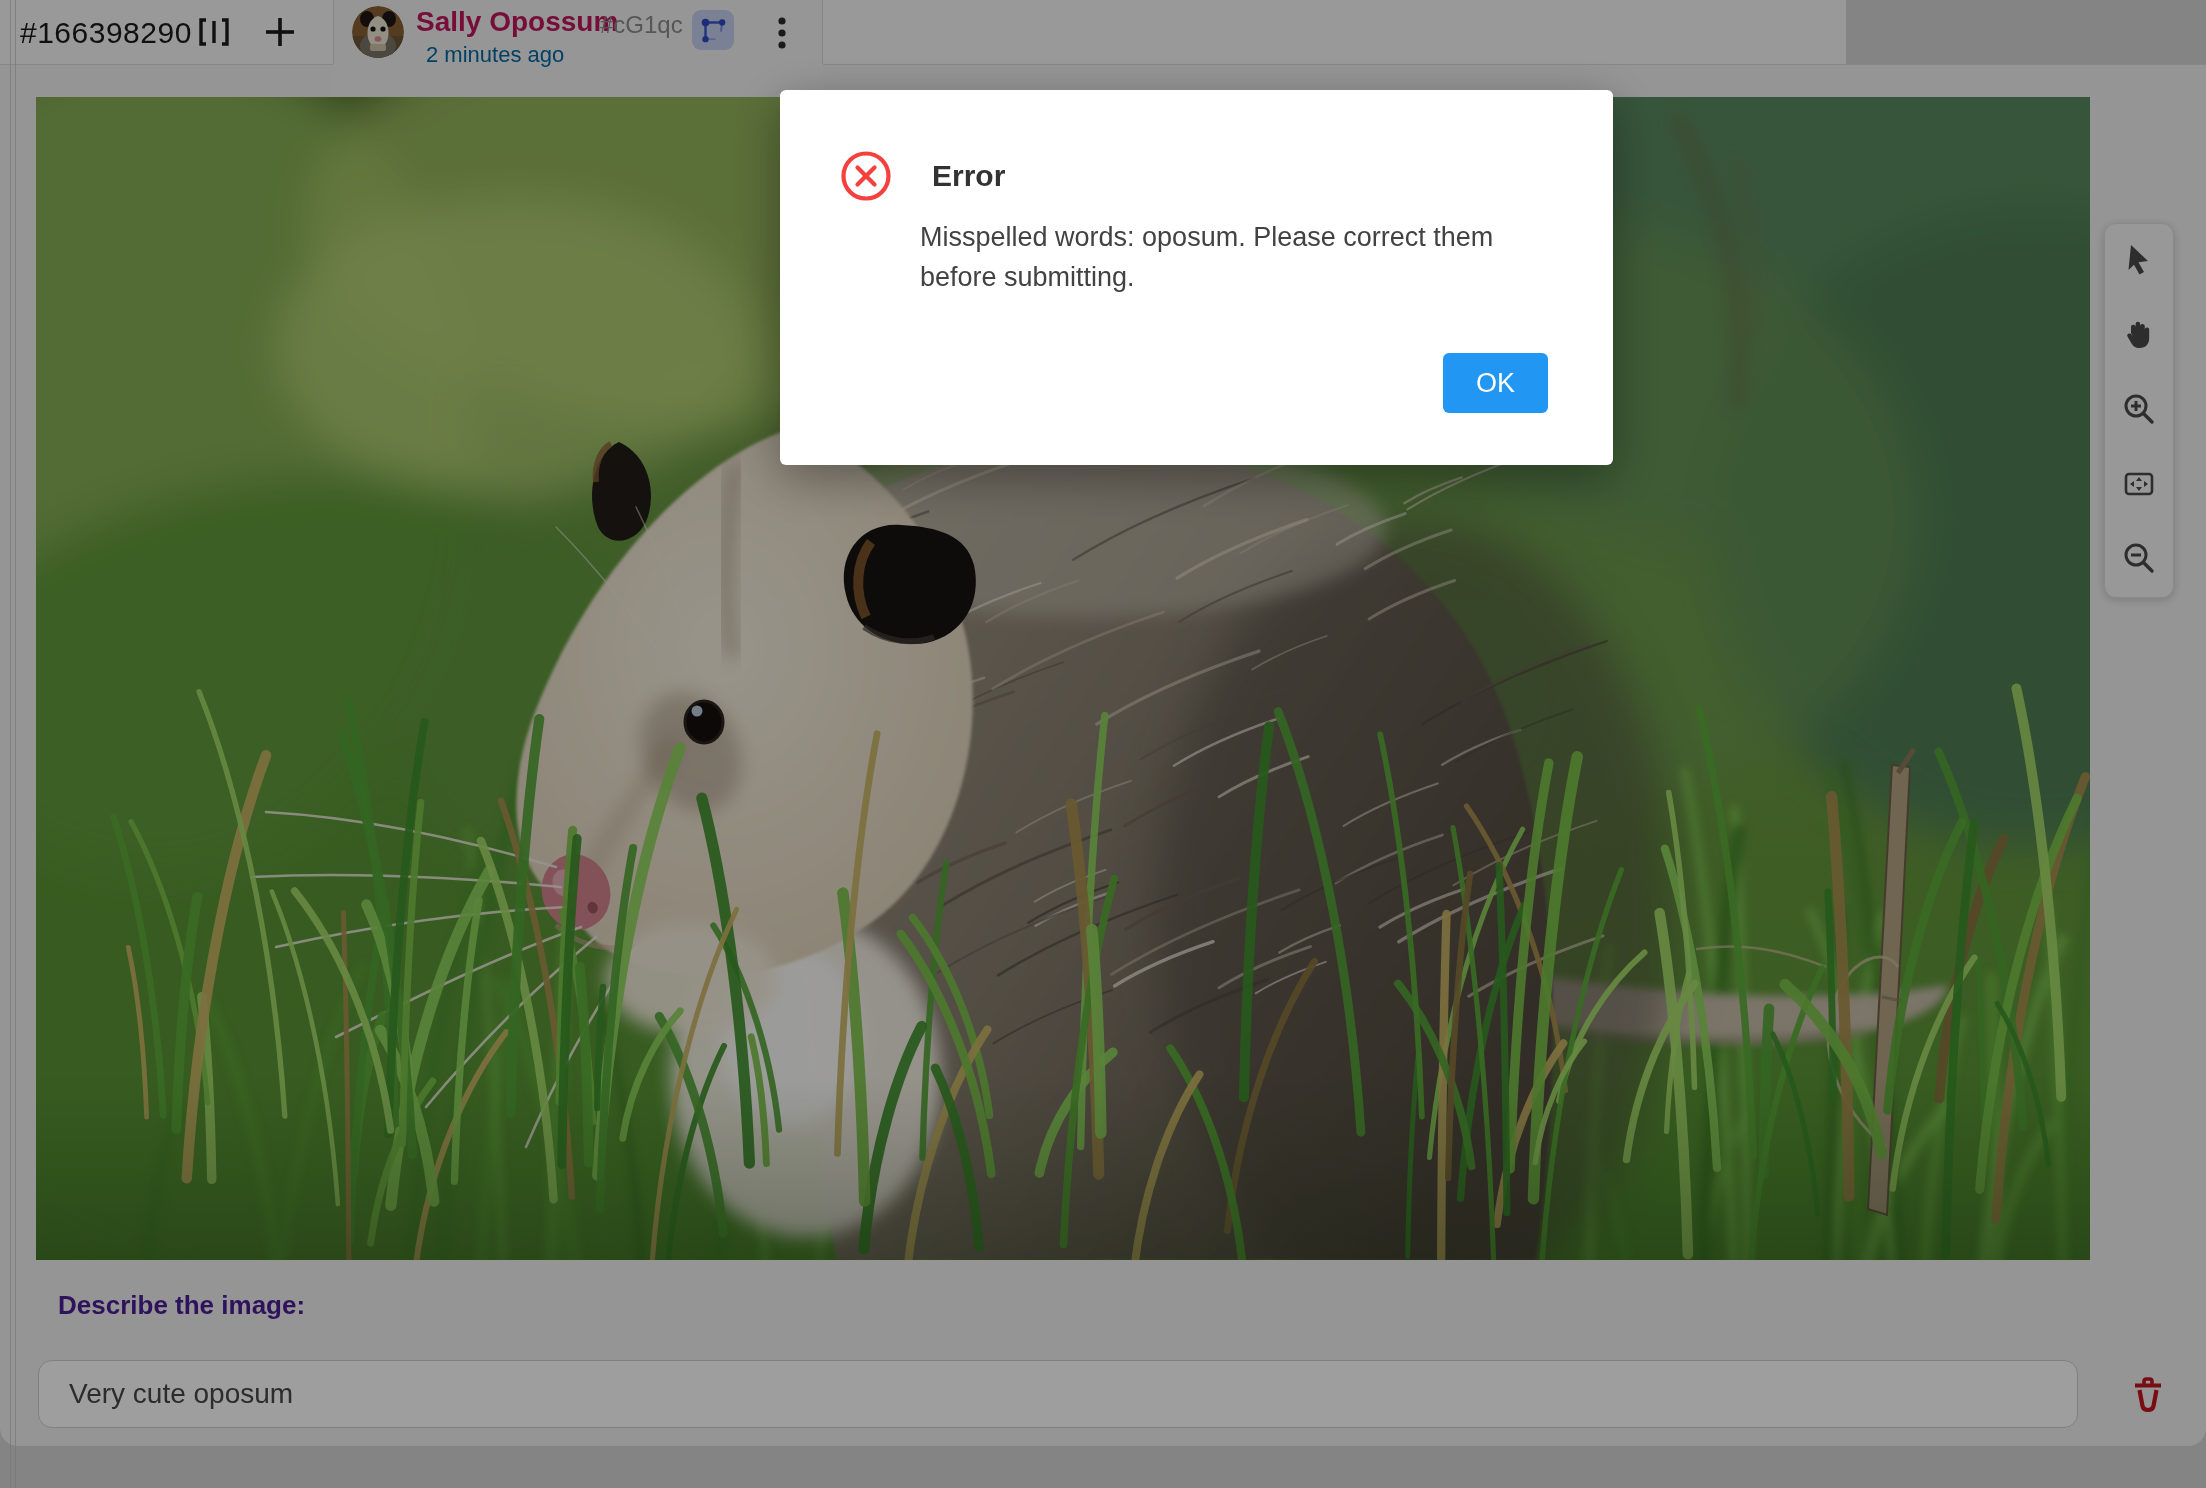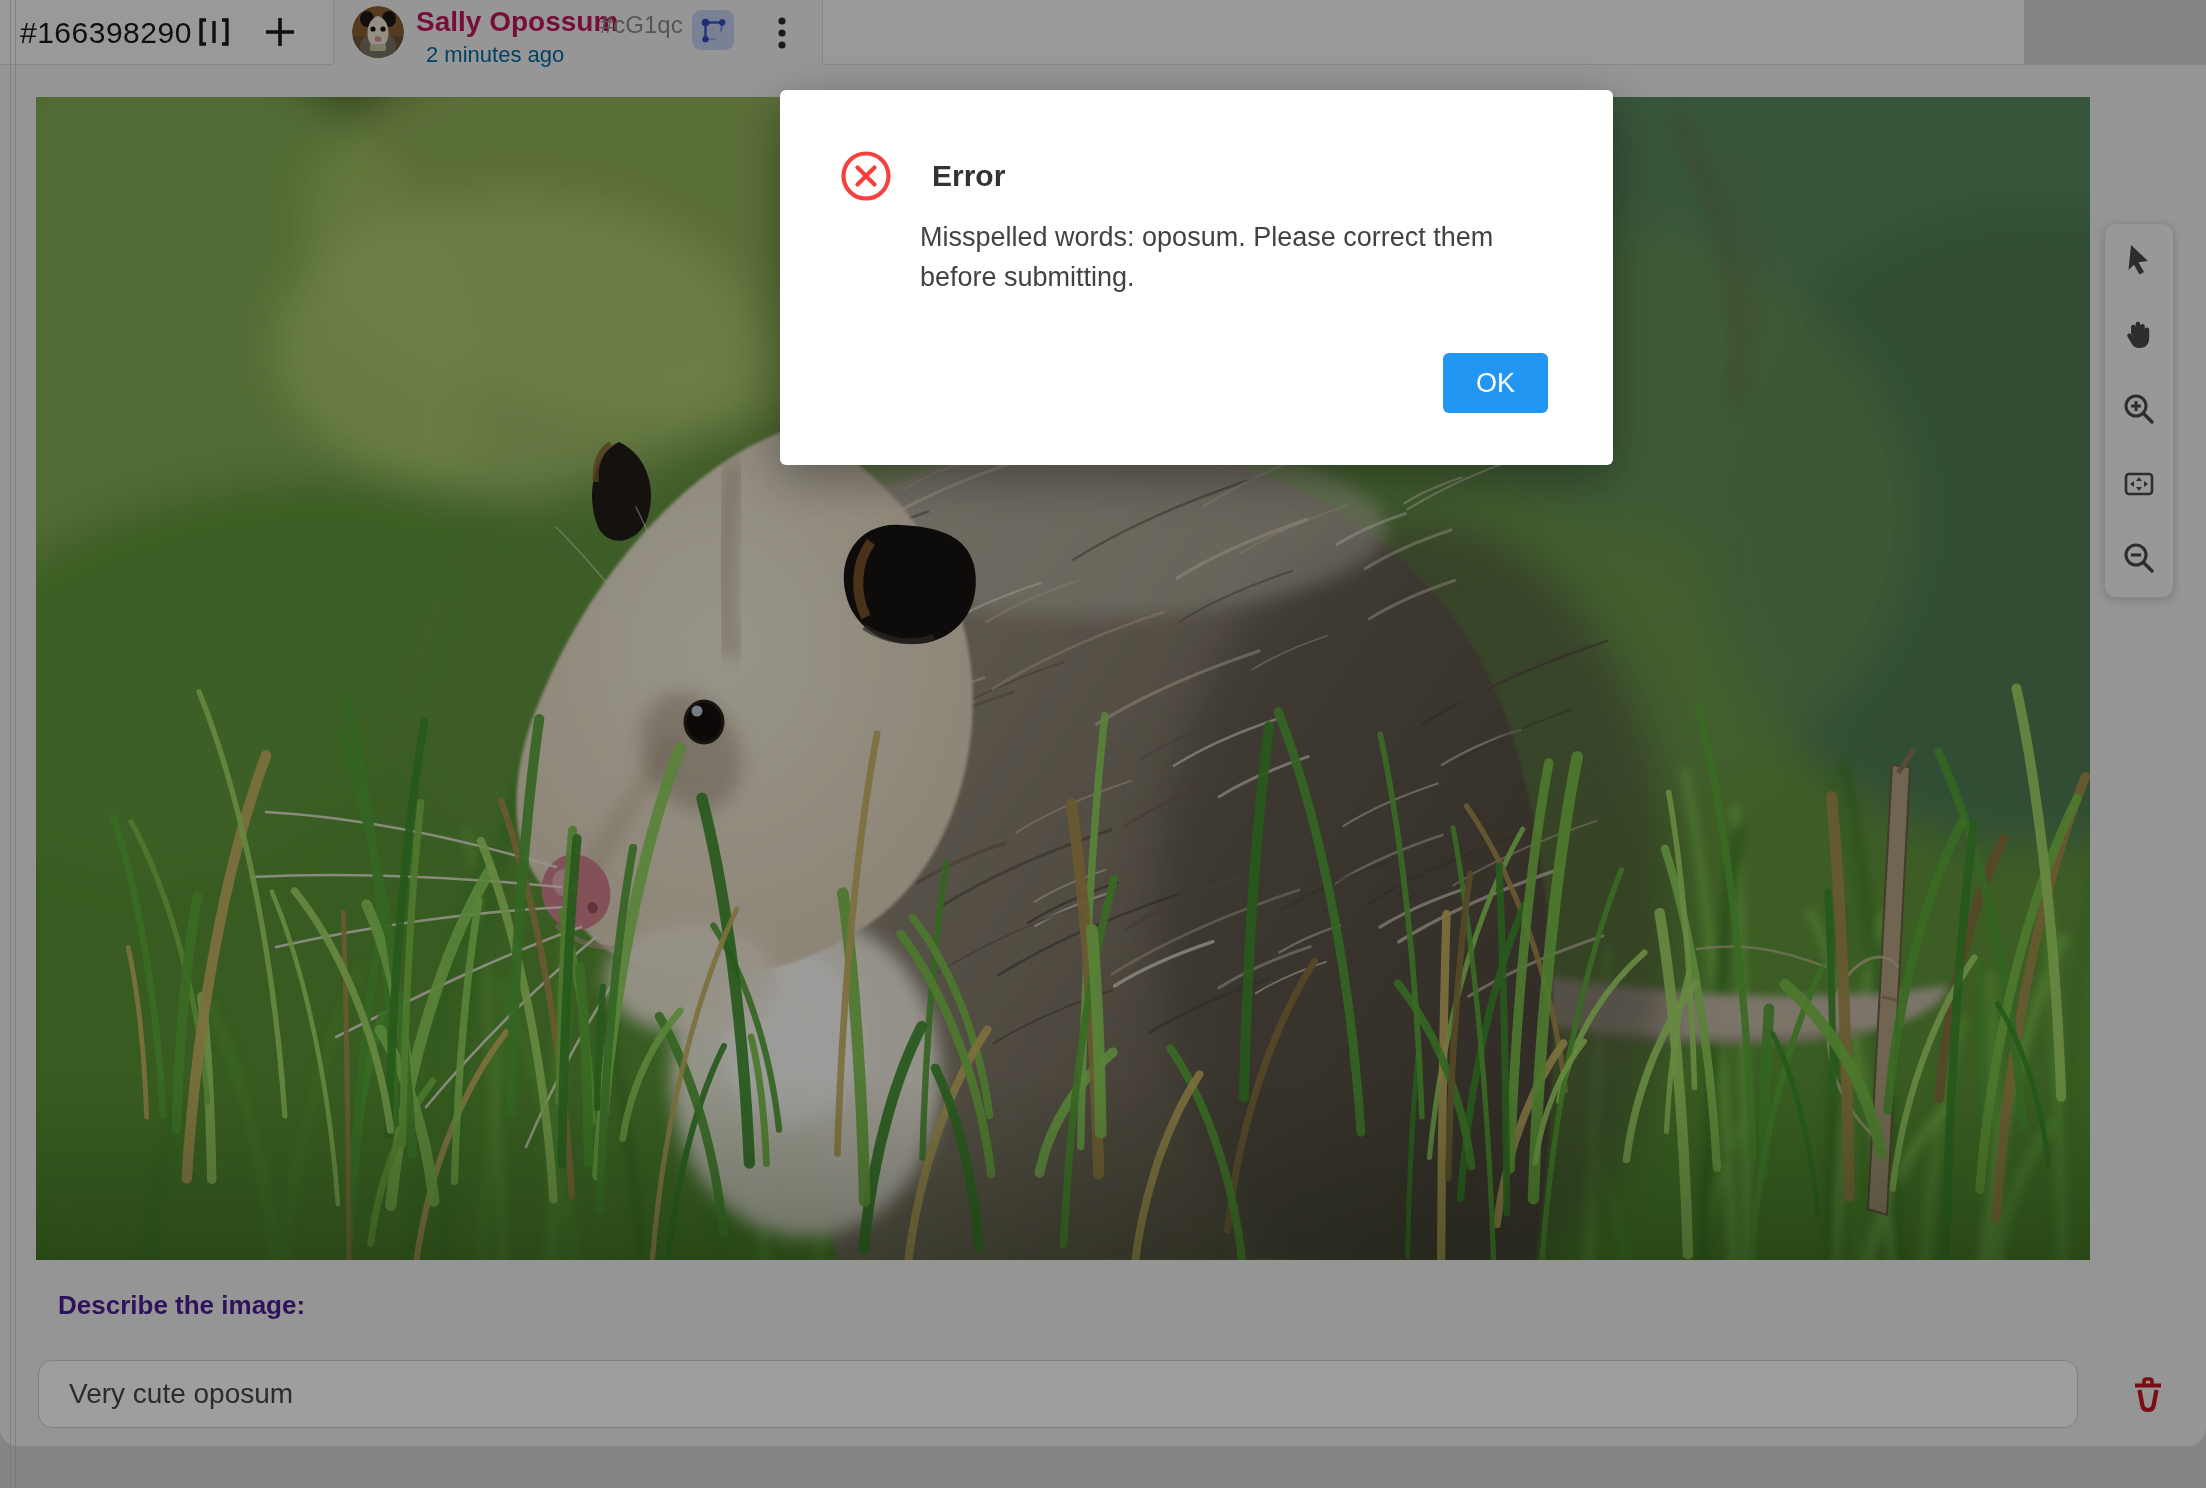--- a/index.html
+++ b/index.html
@@ -3,21 +3,21 @@
 <meta charset="utf-8">
 <style>
   html,body{margin:0;padding:0;}
   body{width:2206px;height:1488px;overflow:hidden;background:#d6d6d6;
        font-family:"Liberation Sans",sans-serif;-webkit-font-smoothing:antialiased;}
   #stage{position:relative;width:2206px;height:1488px;overflow:hidden;}
 
   
   #workspace{position:absolute;left:0;top:65px;width:2206px;height:1381px;
              background:#f0f0f0;border-radius:0 0 18px 18px;}
-  #topbar{position:absolute;left:0;top:0;width:2024px;height:65px;background:#f7f7f7;}
+  #topbar{position:absolute;left:0;top:0;width:1846px;height:65px;background:#f7f7f7;}
   .tb-border{position:absolute;top:64px;height:1px;background:#d9d9d9;}
   .v-border{position:absolute;top:0;width:1px;height:64px;background:#d9d9d9;}
   #task-id{position:absolute;left:20px;top:0;height:65px;line-height:65px;
            font-size:30px;color:#1a1a1a;letter-spacing:.5px;}
   .icon-btn{position:absolute;top:12px;width:44px;height:42px;border:none;background:transparent;
             display:flex;align-items:center;justify-content:center;cursor:pointer;padding:0;}
   #btn-columns{left:192px;} #btn-add{left:258px;}
 
   #tab{position:absolute;left:333px;top:0;width:490px;height:96px;background:#f2f2f2;cursor:pointer;}
   #avatar{position:absolute;left:19px;top:6px;width:52px;height:52px;border-radius:50%;overflow:hidden;}

